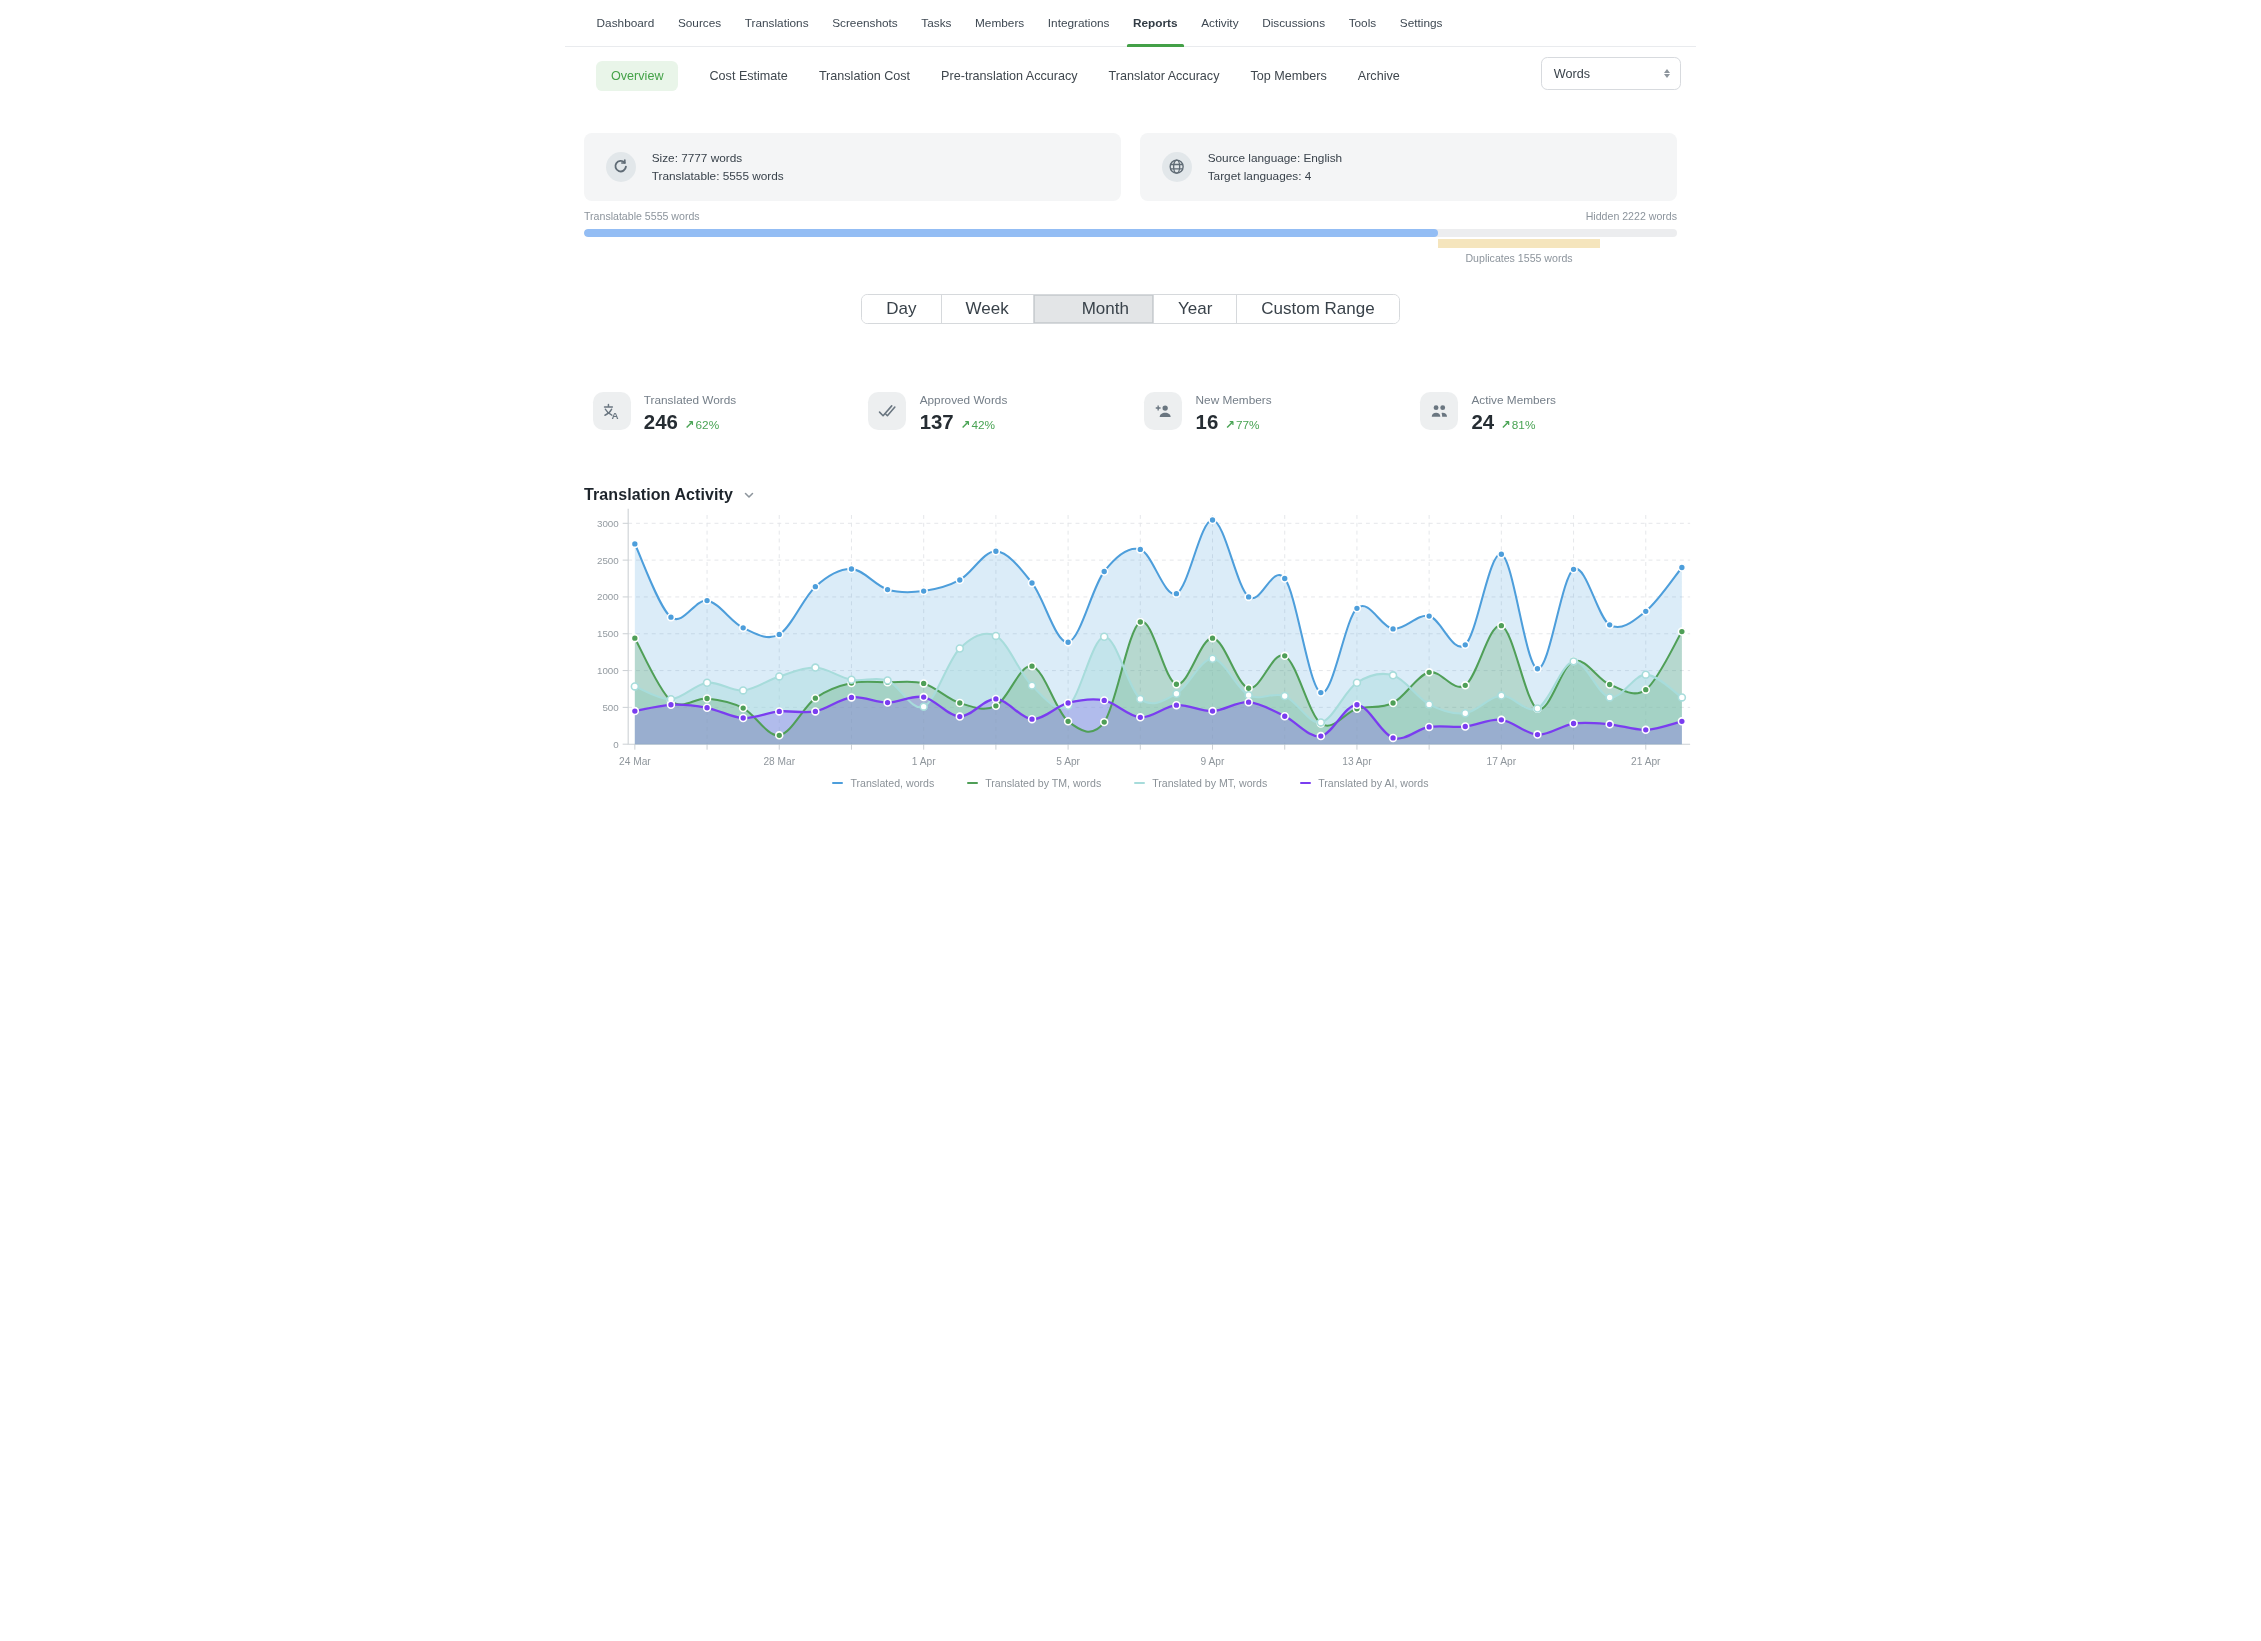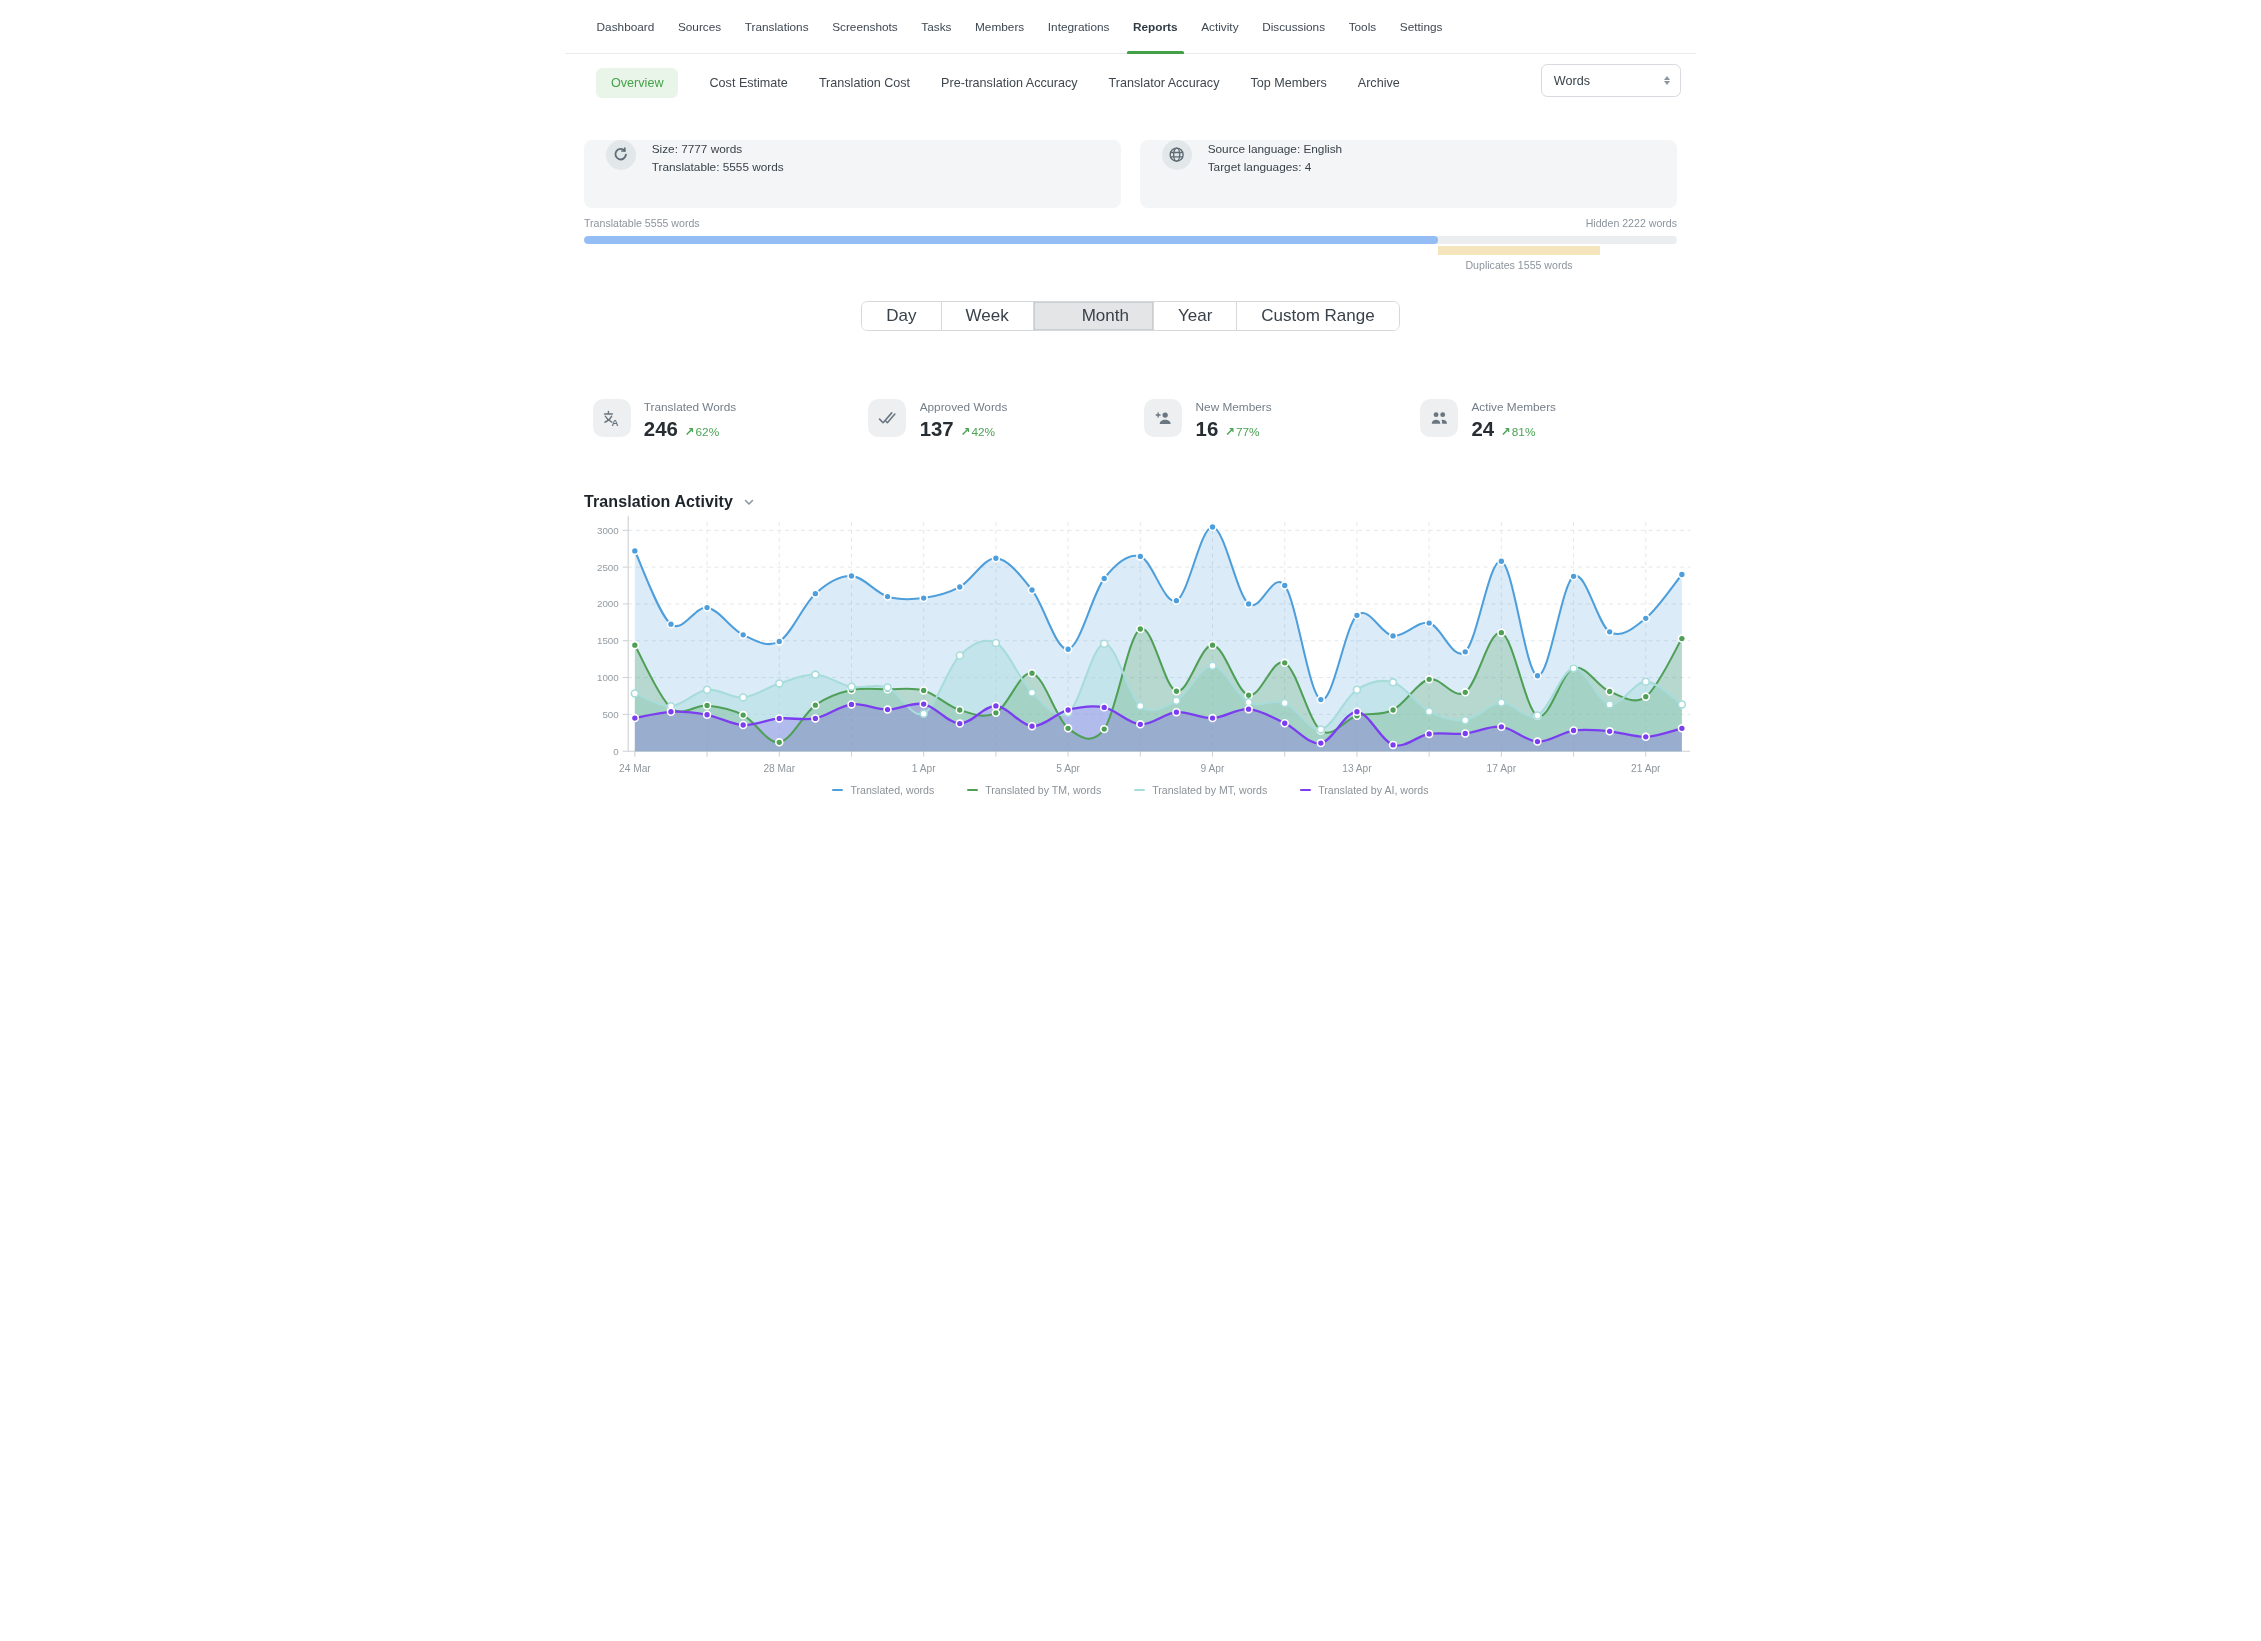--- a/index.html
+++ b/index.html
@@ -3,21 +3,21 @@
 <meta charset="utf-8">
 <style>
   * { box-sizing: border-box; margin: 0; padding: 0; }
   html,body { background:#fff; }
   body {
     width: 1131px; min-height: 821px; margin: 0 auto;
     font-family: "Liberation Sans", "DejaVu Sans", sans-serif;
     color: #3c4650; overflow-x: hidden;
   }
   
-  .topnav { display:flex; align-items:stretch; height:54px; border-bottom:0.8px solid #e9ebee;
+  .topnav { display:flex; align-items:stretch; height:47px; border-bottom:0.8px solid #e9ebee;
             padding-left:30px; gap:20.4px; }
   .nav-item { display:flex; align-items:center; font-size:11.8px; color:#3e4852; cursor:pointer;
               position:relative; padding:0 1.6px; white-space:nowrap; }
   .nav-item.active { color:#323c45; font-weight:600; }
   .nav-item.active::after { content:""; position:absolute; left:-4.7px; right:-4.7px; bottom:-0.8px;
               height:2.4px; background:#43a047; border-radius:1.6px 1.6px 0 0; }
   
   .subtabs { position:relative; display:flex; align-items:center; gap:31px;
              padding:14px 173px 14px 31px; }
   .subtab { font-size:12.6px; color:#3f474e; cursor:pointer; white-space:nowrap; }
@@ -26,21 +26,21 @@
              border:0.8px solid #d7dade; border-radius:6.3px; display:flex; align-items:center;
              justify-content:space-between; padding:0 10.2px 0 11.8px; font-size:12.6px; color:#39424a;
              cursor:pointer; background:#fff; }
   .updown { display:flex; flex-direction:column; gap:1.6px; }
   .updown i { width:0; height:0; border-left:3.9px solid transparent; border-right:3.9px solid transparent; }
   .updown .up { border-bottom:4.7px solid #8d959c; }
   .updown .down { border-top:4.7px solid #8d959c; }
   
   .cards { display:flex; gap:19px; margin:28px 19px 0 19px; }
   .card { flex:1; height:68px; background:#f4f5f6; border-radius:7.9px; display:flex;
-          padding-left:22px; gap:15.7px; }
+          align-items:center; padding-left:22px; gap:15.7px; }
   .card-icon { width:30px; height:30px; border-radius:50%; background:#e2e7ea; color:#5f6b75;
           display:flex; align-items:center; justify-content:center; flex:none; }
   .card-text { font-size:11.8px; color:#39424b; line-height:18px; }
   
   .progress-wrap { margin:9px 19px 0 19px; }
   .progress-labels { display:flex; justify-content:space-between; font-size:10.6px; color:#8c949c; }
   .bar-track { margin-top:7px; height:8.6px; border-radius:4.7px; overflow:hidden; position:relative; }
   .bar-fill { position:absolute; left:0; top:0; bottom:0; border-radius:4.7px; }
   .dup-row { position:relative; height:10.2px; margin-top:1.6px; }
   .dup-bar { position:absolute; top:0; height:9.4px; }

